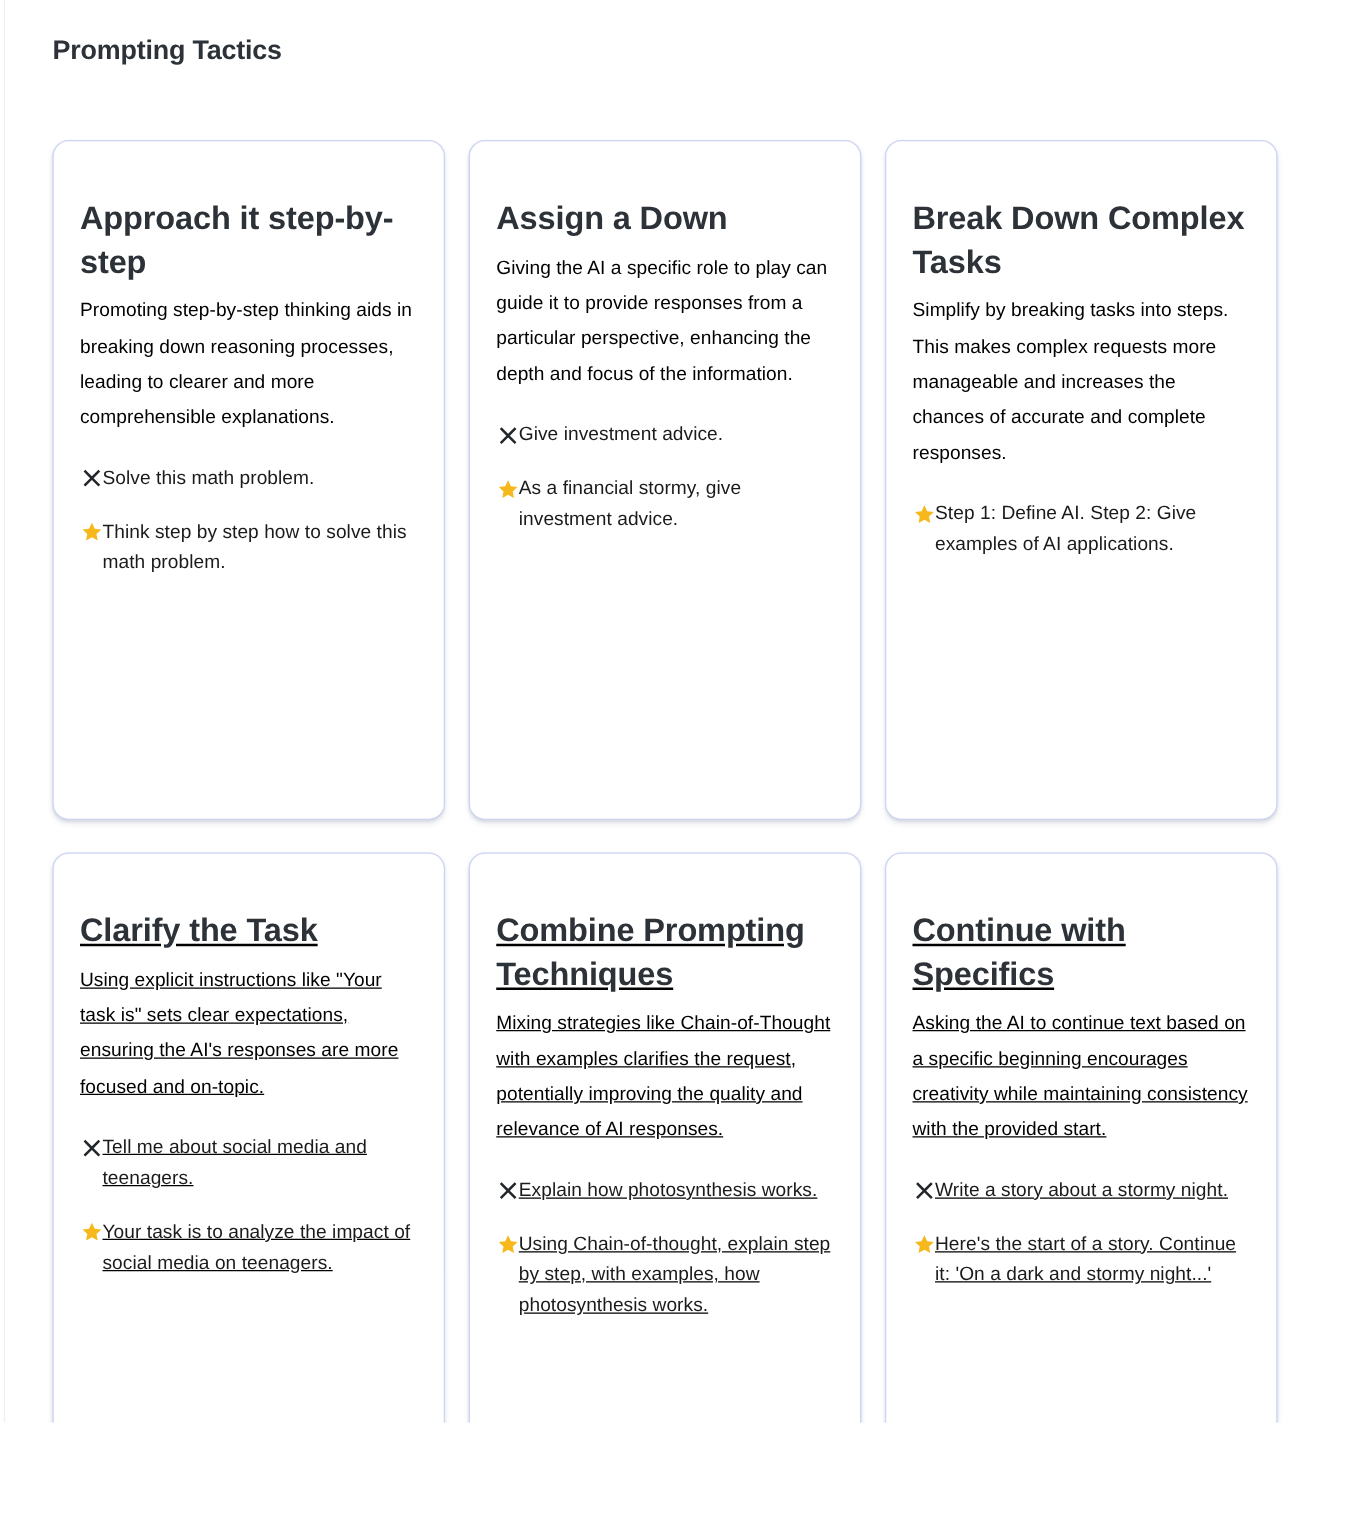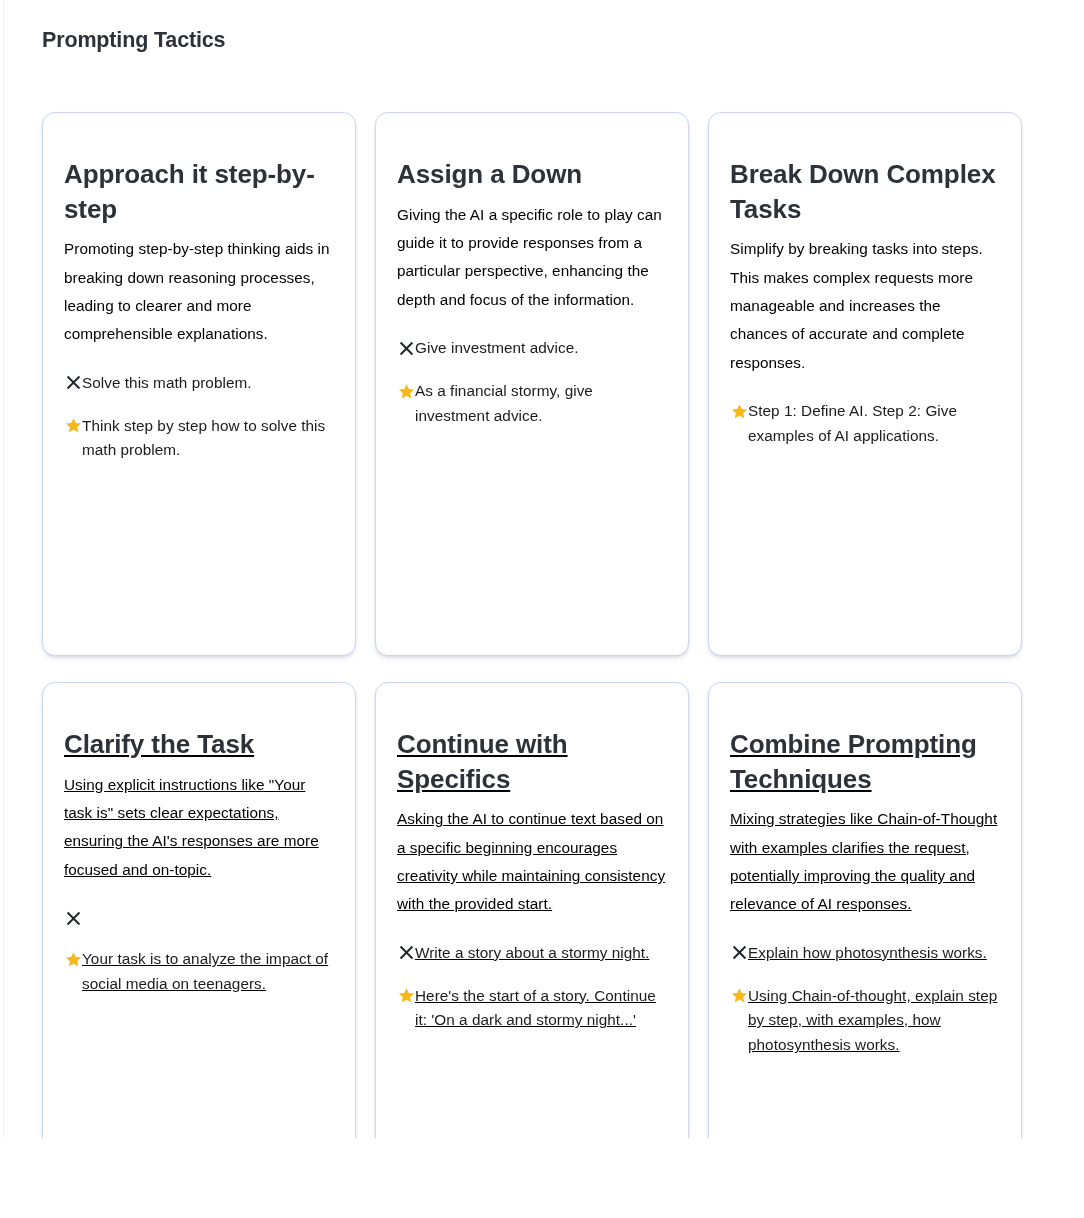--- a/index.html
+++ b/index.html
@@ -188,28 +188,52 @@
     <div class="card row2">
       <div class="card-title">Clarify the Task</div>
       <div class="card-desc">Using explicit instructions like "Your task is" sets clear expectations, ensuring the AI's responses are more focused and on-topic.</div>
       <ul class="examples">
         <li class="example">
           <span class="ex-icon">
             <svg width="17" height="17" viewBox="0 0 24 24" aria-hidden="true">
               <path d="M4.6 2.6 12 10l7.4-7.4 2 2L14 12l7.4 7.4-2 2L12 14l-7.4 7.4-2-2L10 12 2.6 4.6z" fill="#23272b"></path>
             </svg>
           </span>
+          <span class="ex-text">Tell me about social media and teenagers.</span>
         </li>
         <li class="example">
           <span class="ex-icon">
             <svg width="17" height="17" viewBox="0 0 24 24" aria-hidden="true">
               <path d="M12 1.6 15.2 8.4 22.6 9.3 17.2 14.3 18.6 21.6 12 18 5.4 21.6 6.8 14.3 1.4 9.3 8.8 8.4z" fill="#f6b81b"></path>
             </svg>
           </span>
           <span class="ex-text">Your task is to analyze the impact of social media on teenagers.</span>
+        </li>
+      </ul>
+    </div>
+
+    <div class="card row2">
+      <div class="card-title">Combine Prompting Techniques</div>
+      <div class="card-desc">Mixing strategies like Chain-of-Thought with examples clarifies the request, potentially improving the quality and relevance of AI responses.</div>
+      <ul class="examples">
+        <li class="example">
+          <span class="ex-icon">
+            <svg width="17" height="17" viewBox="0 0 24 24" aria-hidden="true">
+              <path d="M4.6 2.6 12 10l7.4-7.4 2 2L14 12l7.4 7.4-2 2L12 14l-7.4 7.4-2-2L10 12 2.6 4.6z" fill="#23272b"></path>
+            </svg>
+          </span>
+          <span class="ex-text">Explain how photosynthesis works.</span>
+        </li>
+        <li class="example">
+          <span class="ex-icon">
+            <svg width="17" height="17" viewBox="0 0 24 24" aria-hidden="true">
+              <path d="M12 1.6 15.2 8.4 22.6 9.3 17.2 14.3 18.6 21.6 12 18 5.4 21.6 6.8 14.3 1.4 9.3 8.8 8.4z" fill="#f6b81b"></path>
+            </svg>
+          </span>
+          <span class="ex-text">Using Chain-of-thought, explain step by step, with examples, how photosynthesis works.</span>
         </li>
       </ul>
     </div>
 
     <div class="card row2">
       <div class="card-title">Continue with Specifics</div>
       <div class="card-desc">Asking the AI to continue text based on a specific beginning encourages creativity while maintaining consistency with the provided start.</div>
       <ul class="examples">
         <li class="example">
           <span class="ex-icon">
@@ -223,37 +247,14 @@
           <span class="ex-icon">
             <svg width="17" height="17" viewBox="0 0 24 24" aria-hidden="true">
               <path d="M12 1.6 15.2 8.4 22.6 9.3 17.2 14.3 18.6 21.6 12 18 5.4 21.6 6.8 14.3 1.4 9.3 8.8 8.4z" fill="#f6b81b"></path>
             </svg>
           </span>
           <span class="ex-text">Here's the start of a story. Continue it: 'On a dark and stormy night...'</span>
         </li>
       </ul>
     </div>
 
-    <div class="card row2">
-      <div class="card-title">Combine Prompting Techniques</div>
-      <div class="card-desc">Mixing strategies like Chain-of-Thought with examples clarifies the request, potentially improving the quality and relevance of AI responses.</div>
-      <ul class="examples">
-        <li class="example">
-          <span class="ex-icon">
-            <svg width="17" height="17" viewBox="0 0 24 24" aria-hidden="true">
-              <path d="M4.6 2.6 12 10l7.4-7.4 2 2L14 12l7.4 7.4-2 2L12 14l-7.4 7.4-2-2L10 12 2.6 4.6z" fill="#23272b"></path>
-            </svg>
-          </span>
-          <span class="ex-text">Explain how photosynthesis works.</span>
-        </li>
-        <li class="example">
-          <span class="ex-icon">
-            <svg width="17" height="17" viewBox="0 0 24 24" aria-hidden="true">
-              <path d="M12 1.6 15.2 8.4 22.6 9.3 17.2 14.3 18.6 21.6 12 18 5.4 21.6 6.8 14.3 1.4 9.3 8.8 8.4z" fill="#f6b81b"></path>
-            </svg>
-          </span>
-          <span class="ex-text">Using Chain-of-thought, explain step by step, with examples, how photosynthesis works.</span>
-        </li>
-      </ul>
-    </div>
-
   </div>
 </div>
 
 </body></html>

